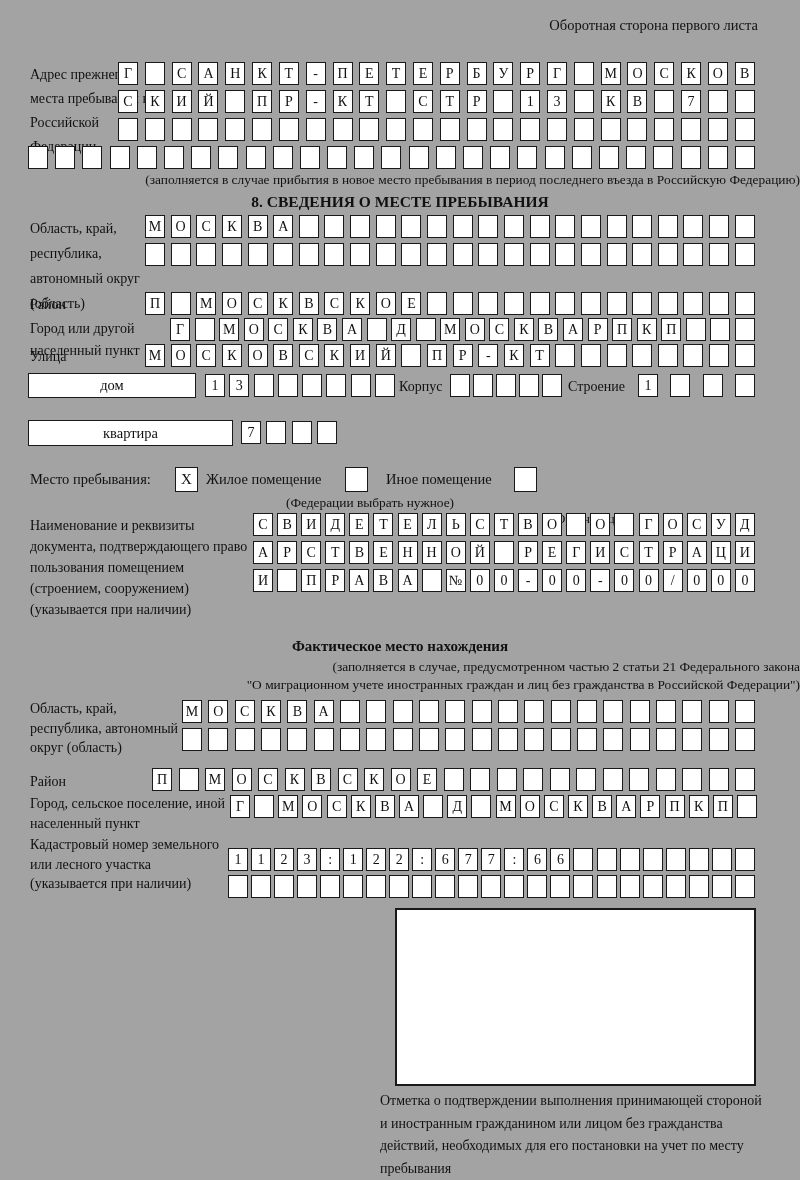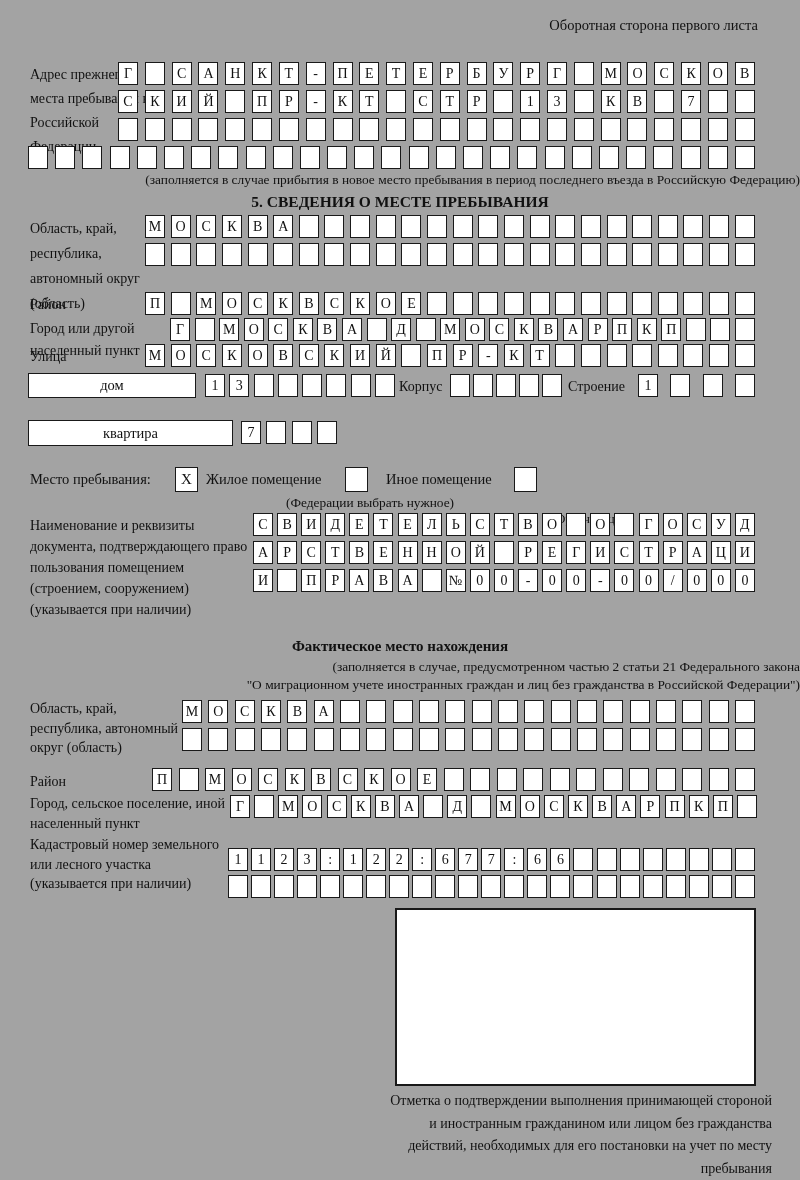--- a/index.html
+++ b/index.html
@@ -142,21 +142,21 @@
       <div class="cell"></div>
       <div class="cell"></div>
       <div class="cell"></div>
       <div class="cell"></div>
       <div class="cell"></div>
       <div class="cell"></div>
     </div>
 
   <div class="abs note" style="left:0;top:172px;">(заполняется в случае прибытия в новое место пребывания в период последнего въезда в Российскую Федерацию)</div>
 
-  <div class="abs hdr" style="left:0;top:193px;">5. СВЕДЕНИЯ О МЕСТЕ ПРЕБЫВАНИЯ</div>
+  <div class="abs hdr" style="left:0;top:193px;">8. СВЕДЕНИЯ О МЕСТЕ ПРЕБЫВАНИЯ</div>
 
   <div class="abs lbl" style="left:30px;top:216px;width:115px;line-height:25px;">Область, край, республика, автономный округ (область)</div>
   <div class="cellrow" style="left:145px;top:215px;width:610px;">
       <div class="cell">М</div>
       <div class="cell">О</div>
       <div class="cell">С</div>
       <div class="cell">К</div>
       <div class="cell">В</div>
       <div class="cell">А</div>
       <div class="cell"></div>
@@ -557,15 +557,15 @@
       <div class="cell"></div>
       <div class="cell"></div>
       <div class="cell"></div>
       <div class="cell"></div>
       <div class="cell"></div>
       <div class="cell"></div>
       <div class="cell"></div>
     </div>
 
   <div class="abs" style="left:395px;top:908px;width:357px;height:174px;border:2px solid #191919;background:#fff;"></div>
-  <div class="abs" style="left:380px;top:1090px;width:392px;text-align:right;font-size:14px;line-height:22.5px;">Отметка о подтверждении выполнения принимающей стороной и иностранным гражданином или лицом без гражданства действий, необходимых для его постановки на учет по месту пребывания</div>
+  <div class="abs" style="left:380px;top:1090px;width:392px;text-align:left;font-size:14px;line-height:22.5px;">Отметка о подтверждении выполнения принимающей стороной и иностранным гражданином или лицом без гражданства действий, необходимых для его постановки на учет по месту пребывания</div>
 
 </div>
 
 </body></html>

